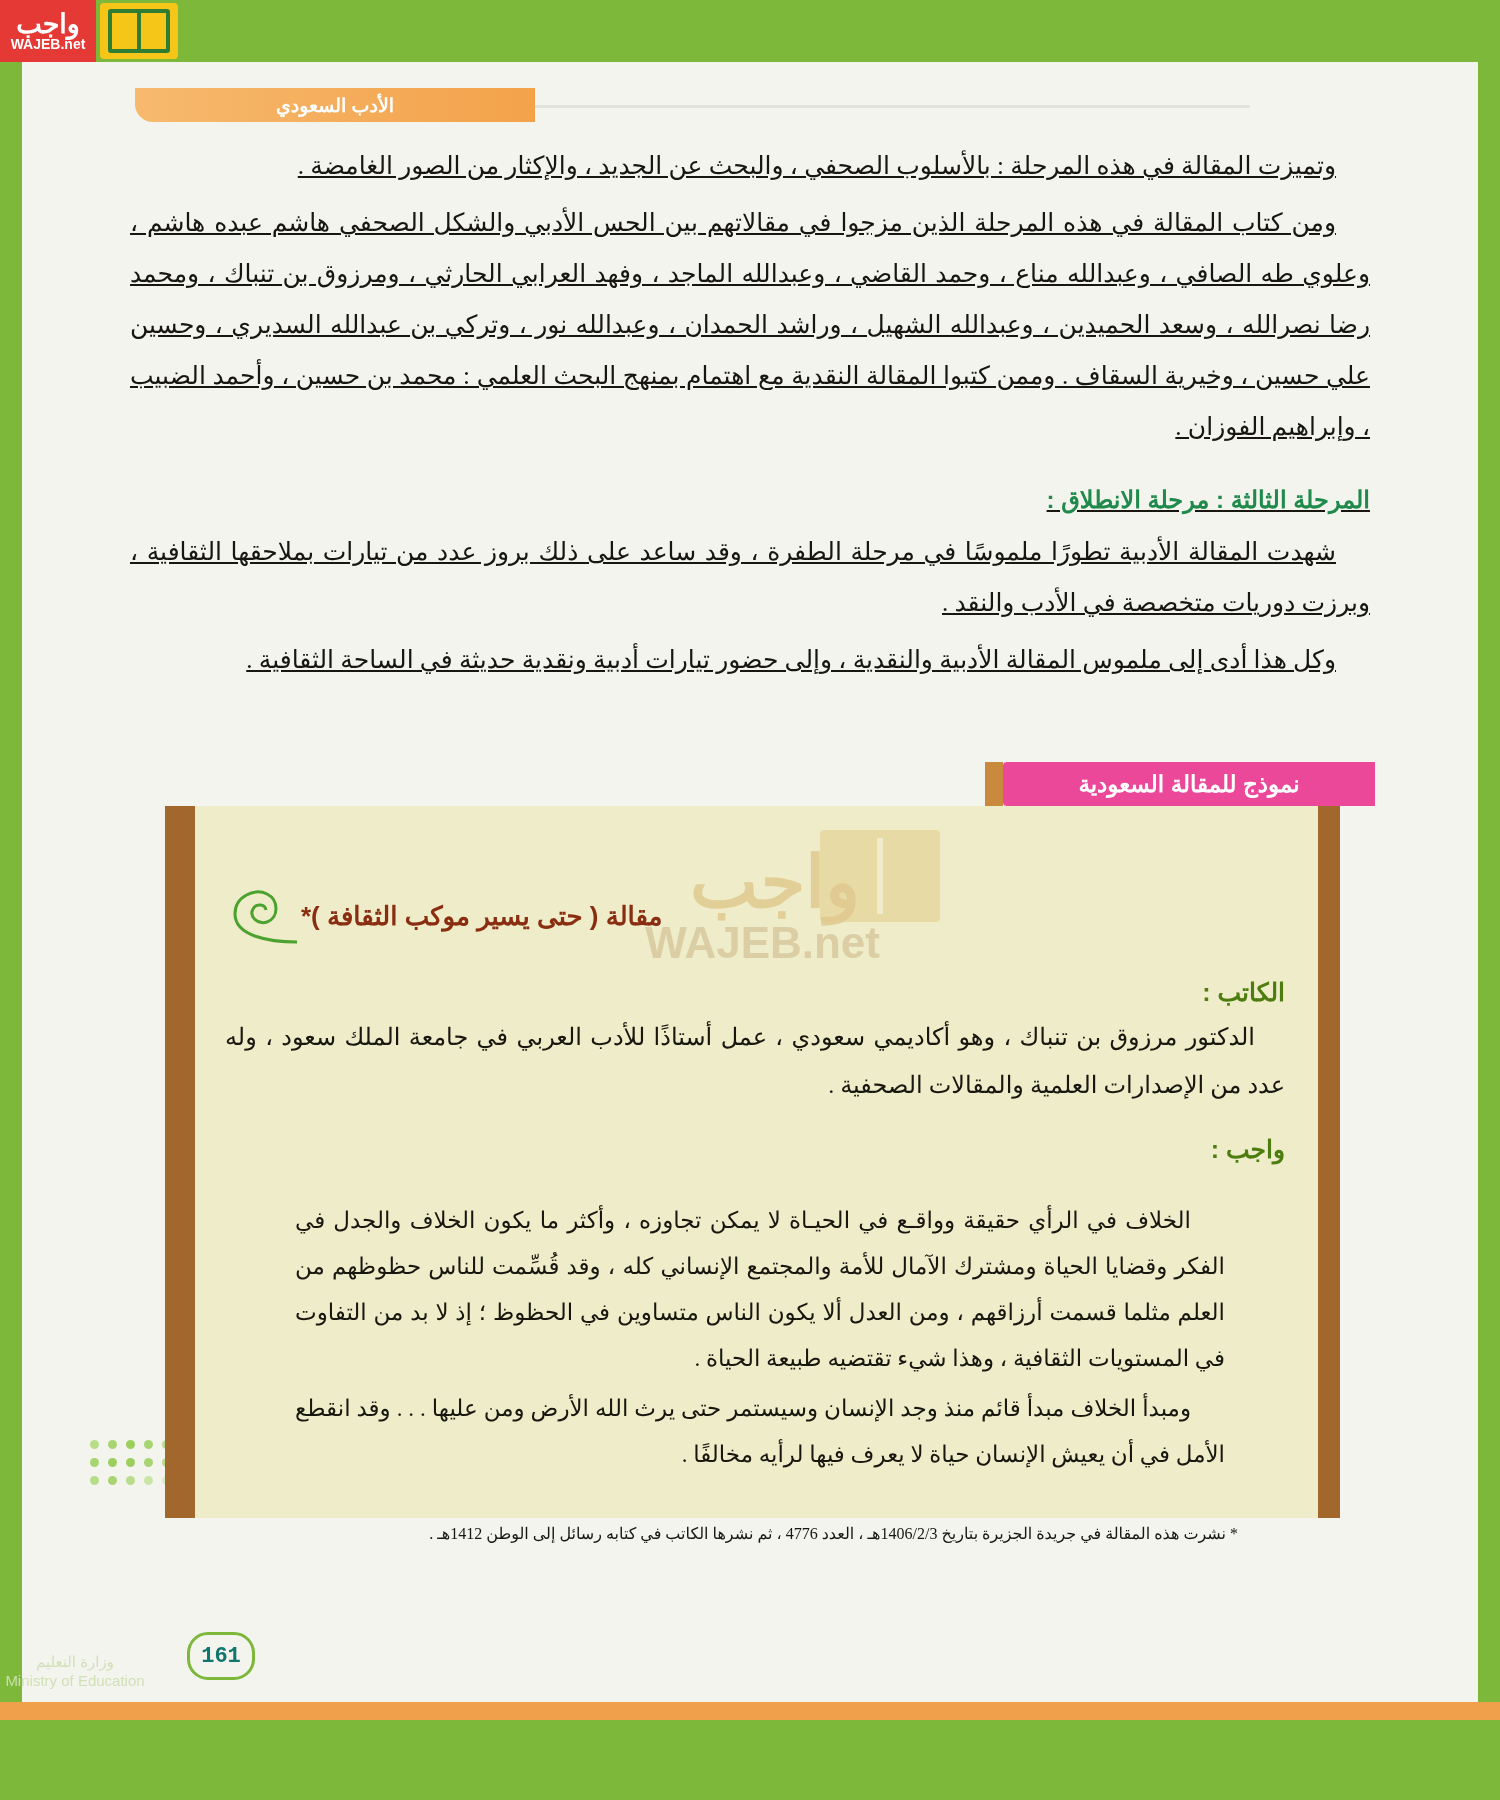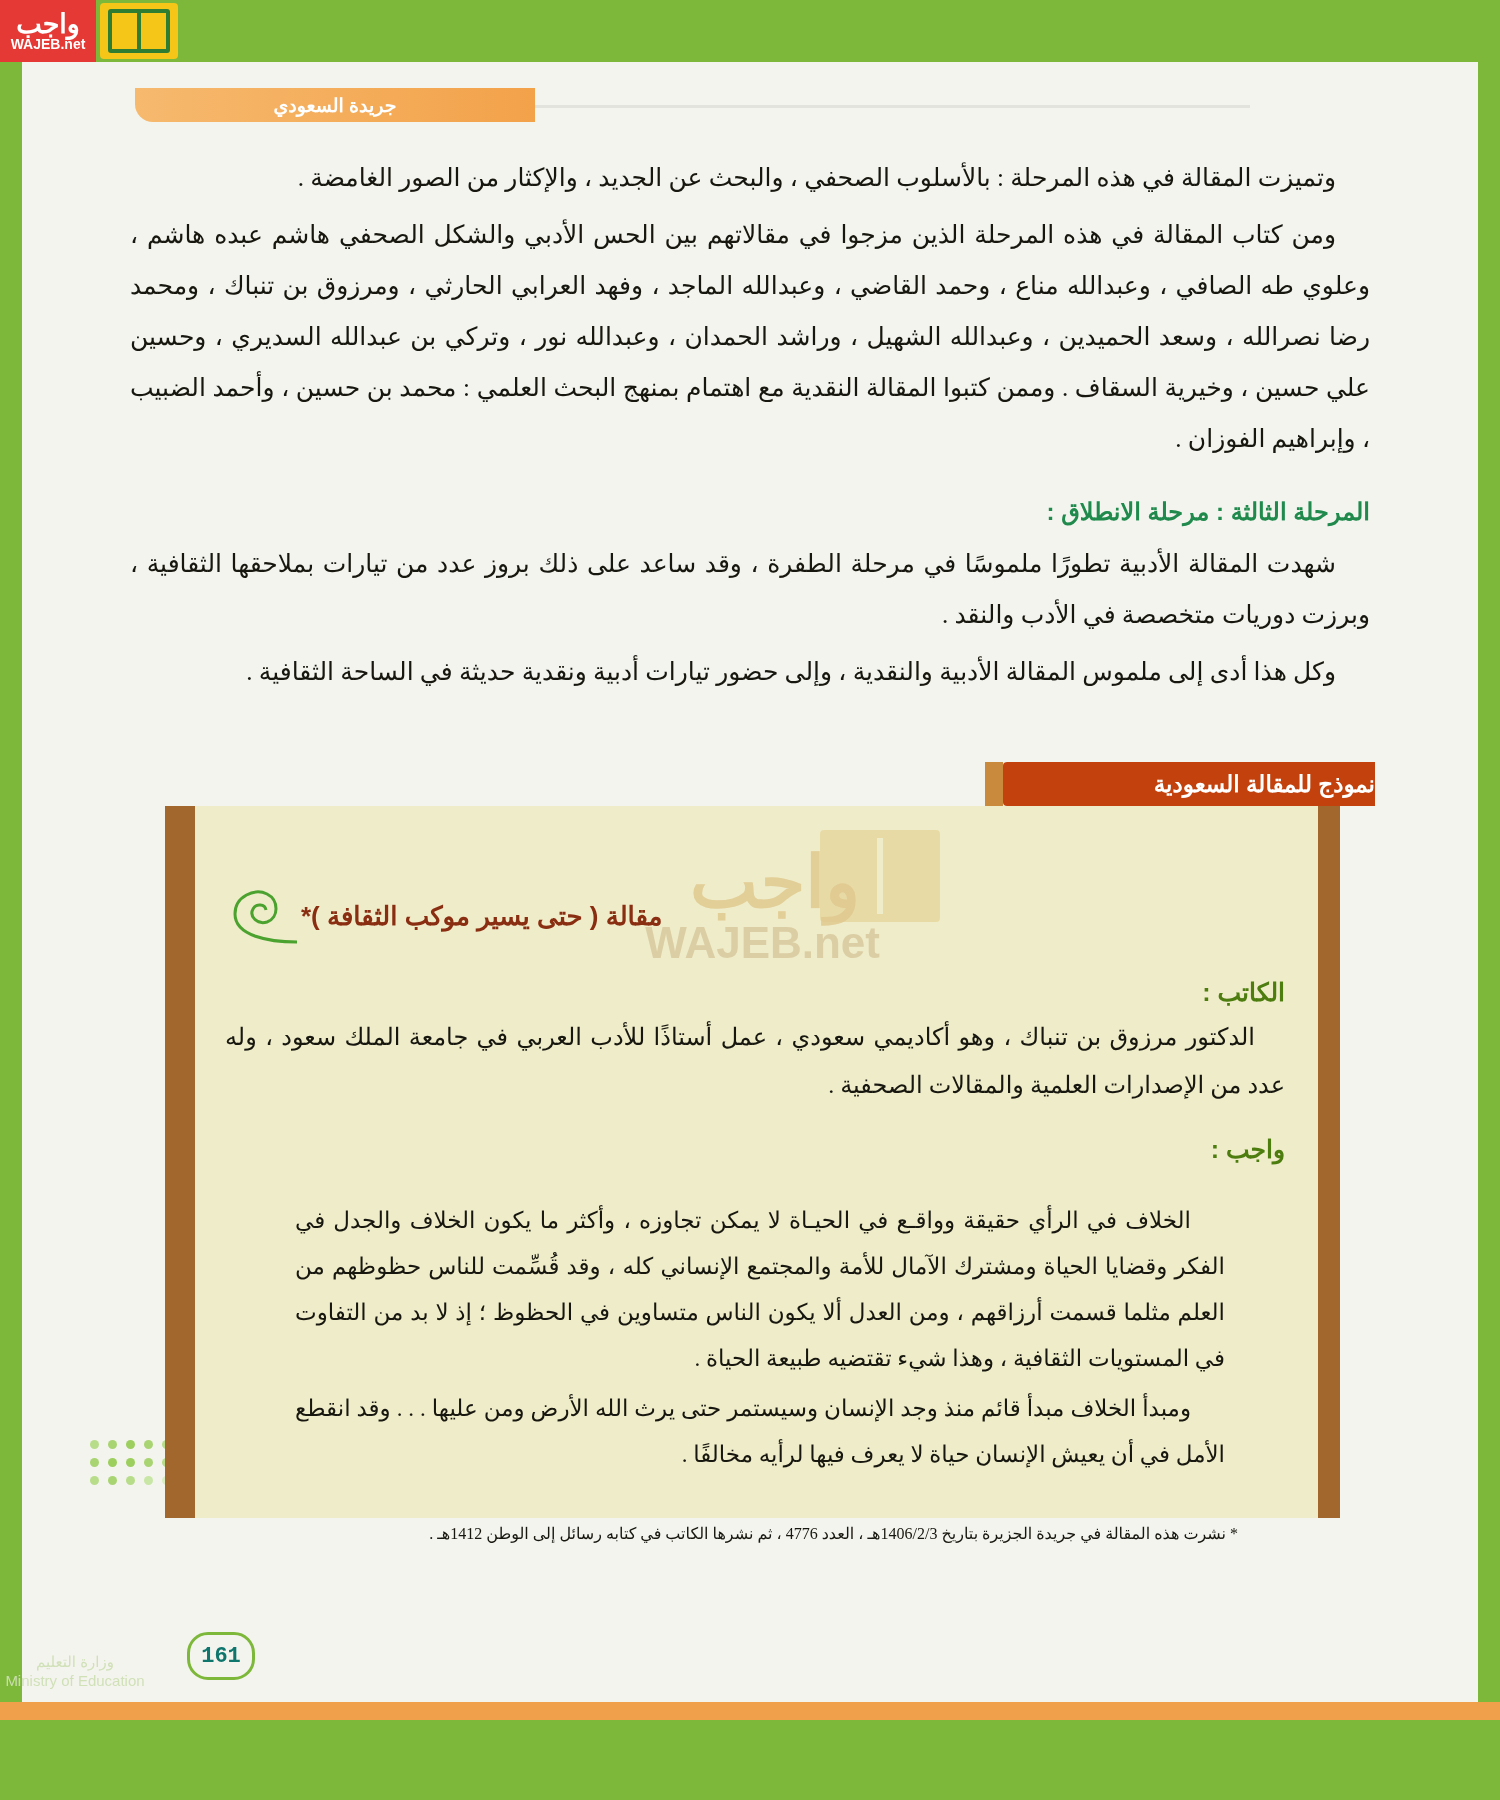--- a/index.html
+++ b/index.html
@@ -146,25 +146,26 @@
     top: 105px;
     right: 250px;
     width: 720px;
     height: 3px;
     background: #e3e3dd;
   }
 
   
   .content {
     position: absolute;
-    top: 152px;
+    top: 140px;
     right: 130px;
     width: 1240px;
     text-align: justify;
     color: #17170f;
+    text-decoration: underline;
   }
   p.para {
     margin: 0 0 6px 0;
     font-size: 25px;
     line-height: 51px;
     text-indent: 34px;
     font-family: "Liberation Serif", serif;
   }
 
   .heading-green {
@@ -175,24 +176,25 @@
     font-size: 24px;
   }
 
   
   .model-tab {
     position: absolute;
     top: 762px;
     right: 125px;
     width: 372px;
     height: 44px;
-    background: #c2410c;
+    background: #ec4899;
     border-radius: 4px 0 0 4px;
     display: flex;
     align-items: center;
+    justify-content: center;
     z-index: 5;
   }
   .model-tab span {
     color: #ffffff;
     font-family: "Liberation Sans", sans-serif;
     font-weight: bold;
     font-size: 23px;
   }
   .model-tab-left-cap {
     position: absolute;
@@ -422,21 +424,21 @@
   <div class="logo-badge">
     <div class="logo-red">
       <div class="ar">واجب</div>
       <div class="en">WAJEB.net</div>
     </div>
     <div class="logo-book"></div>
   </div>
 
   <div class="section-tab-line"></div>
   <div class="section-tab">
-    <span>جريدة السعودي</span>
+    <span>الأدب السعودي</span>
   </div>
 
   <div class="content">
     <p class="para">وتميزت المقالة في هذه المرحلة : بالأسلوب الصحفي ، والبحث عن الجديد ، والإكثار من الصور الغامضة .</p>
     <p class="para">ومن كتاب المقالة في هذه المرحلة الذين مزجوا في مقالاتهم بين الحس الأدبي والشكل الصحفي هاشم عبده هاشم ، وعلوي طه الصافي ، وعبدالله مناع ، وحمد القاضي ، وعبدالله الماجد ، وفهد العرابي الحارثي ، ومرزوق بن تنباك ، ومحمد رضا نصرالله ، وسعد الحميدين ، وعبدالله الشهيل ، وراشد الحمدان ، وعبدالله نور ، وتركي بن عبدالله السديري ، وحسين علي حسين ، وخيرية السقاف . وممن كتبوا المقالة النقدية مع اهتمام بمنهج البحث العلمي : محمد بن حسين ، وأحمد الضبيب ، وإبراهيم الفوزان .</p>
 
     <div class="heading-green">المرحلة الثالثة : مرحلة الانطلاق :</div>
 
     <p class="para">شهدت المقالة الأدبية تطورًا ملموسًا في مرحلة الطفرة ، وقد ساعد على ذلك بروز عدد من تيارات بملاحقها الثقافية ، وبرزت دوريات متخصصة في الأدب والنقد .</p>
     <p class="para">وكل هذا أدى إلى ملموس المقالة الأدبية والنقدية ، وإلى حضور تيارات أدبية ونقدية حديثة في الساحة الثقافية .</p>

